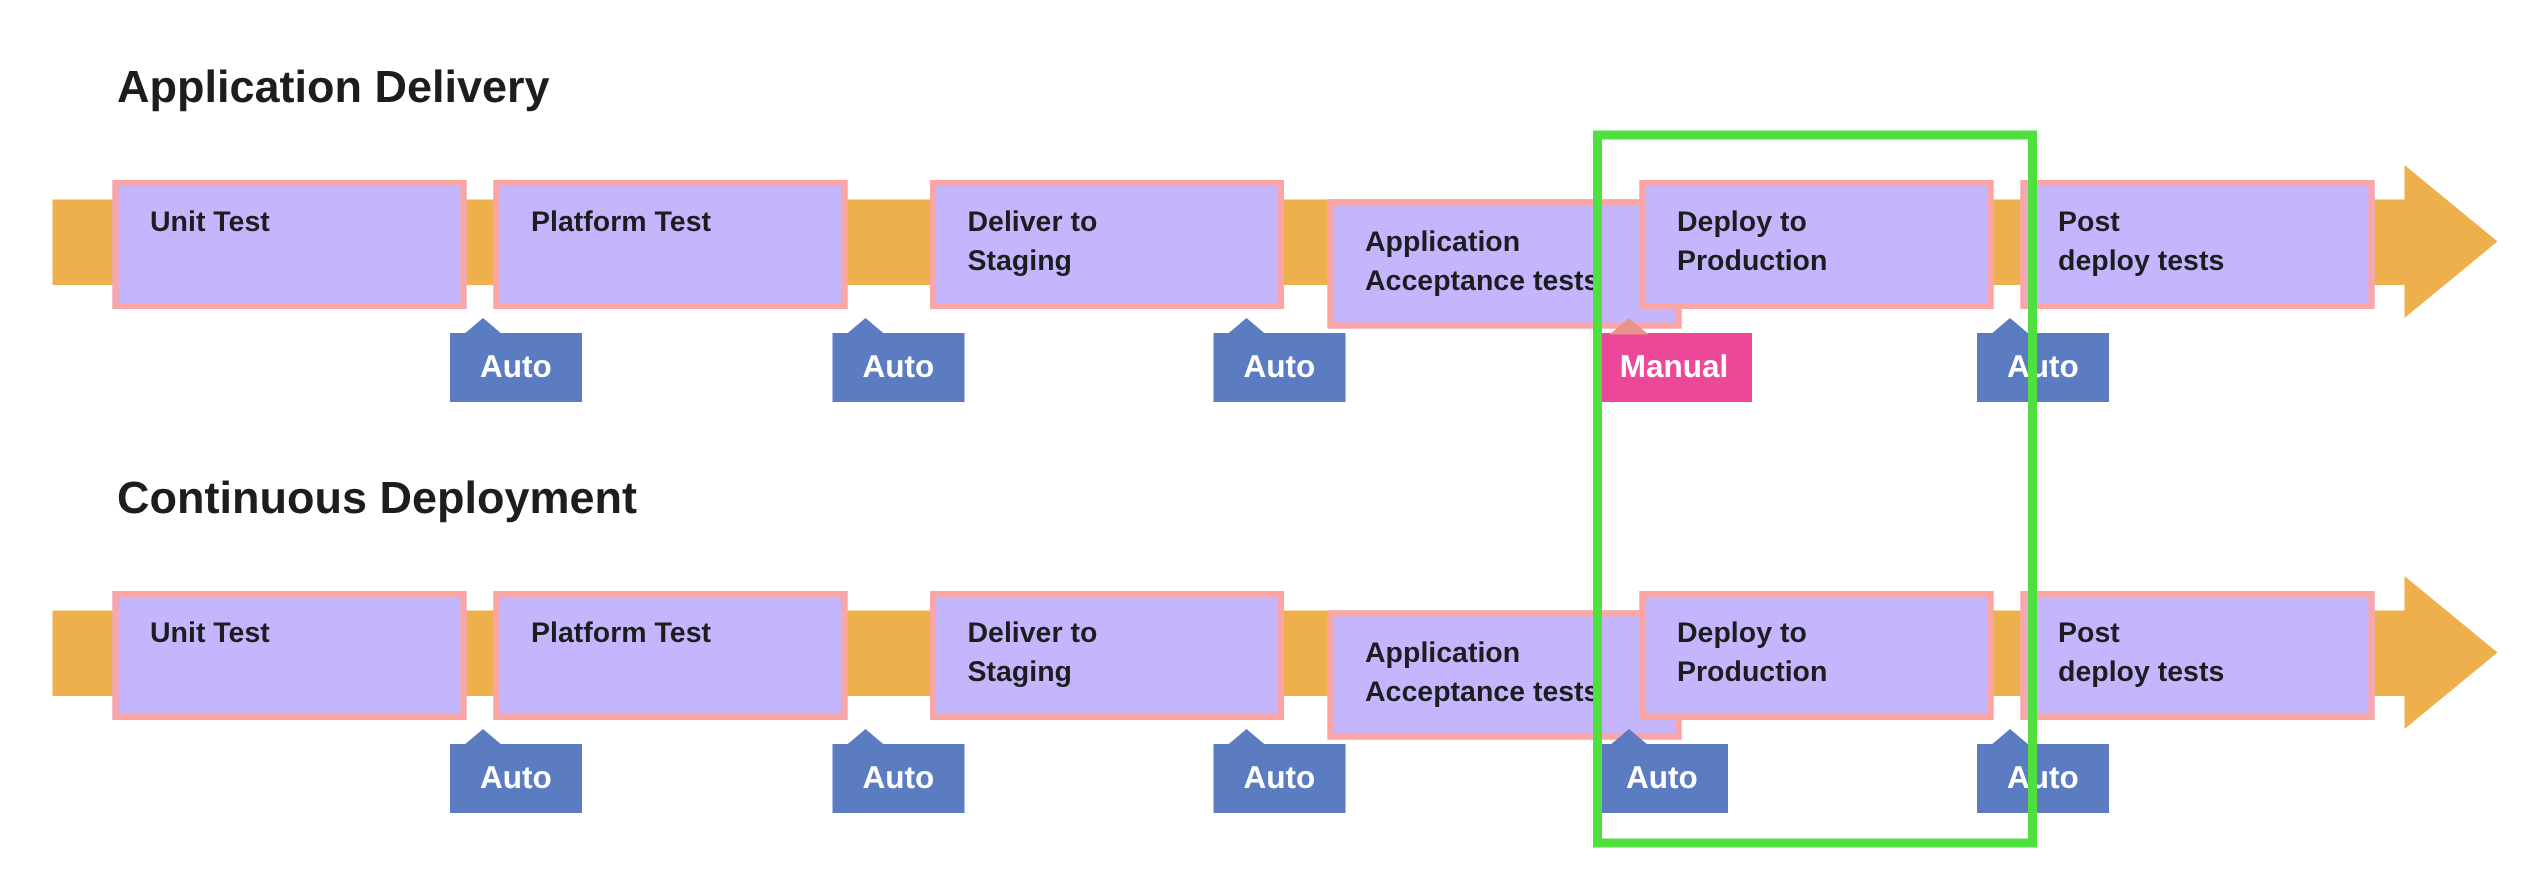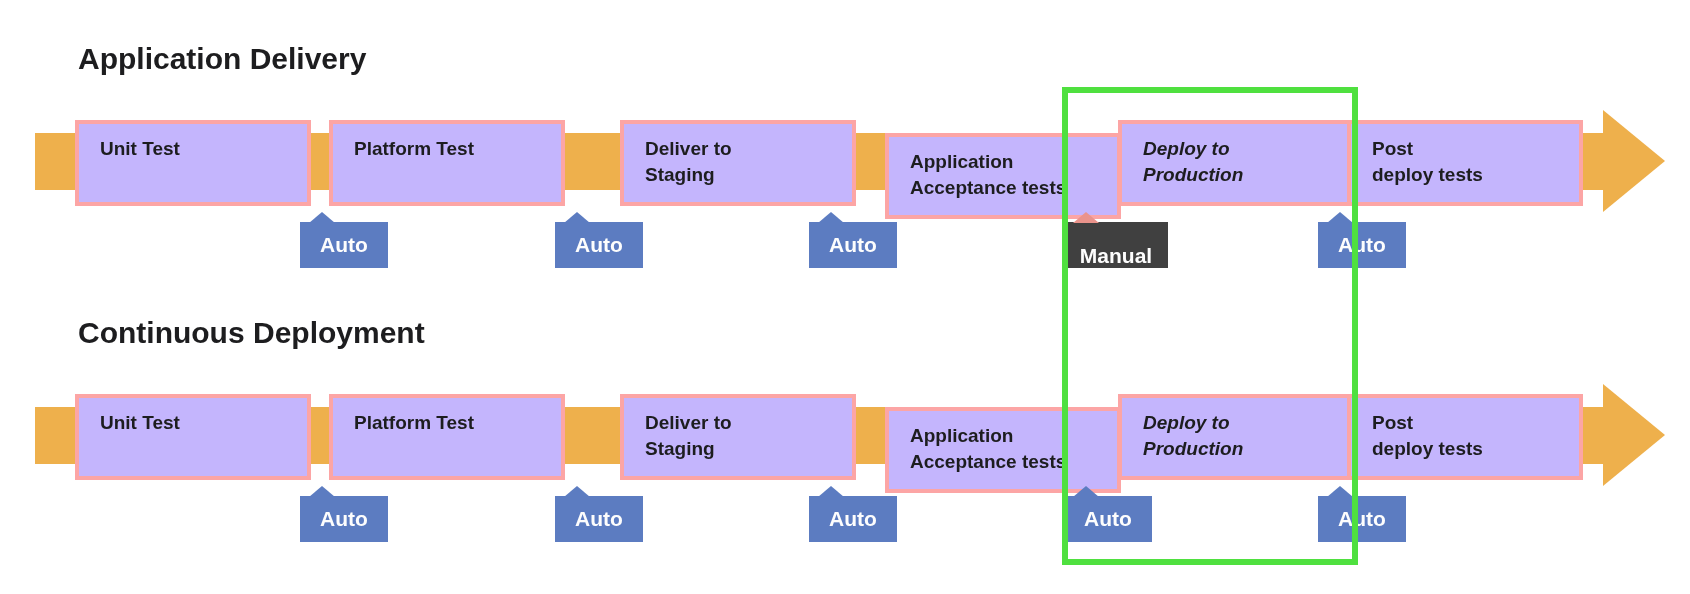--- a/index.html
+++ b/index.html
@@ -71,21 +71,21 @@
     font-size: 19px;
     line-height: 26px;
     font-weight: 700;
     color: #1d1d1f;
     white-space: pre-line;
   }
   .s1 { left: 75px; }
   .s2 { left: 329px; }
   .s3 { left: 584px; margin-left: 36px; }
   .s4 { left: 885px; margin-top: 13px; }
-  .s5 { left: 1118px; font-style: italic; }
+  .s5 { left: 1093px; }
   .s6 { left: 1347px; }
 
   
   .gate {
     position: absolute;
     top: 180px;
     height: 46px;
     width: 88px;
     display: flex;
     align-items: center;
@@ -100,21 +100,21 @@
     position: absolute;
     top: -10px;
     left: 9px;
     width: 0;
     height: 0;
     border-left: 13px solid transparent;
     border-right: 13px solid transparent;
     border-bottom: 11px solid #5C7CC1;
   }
   .gate.auto   { background: #5C7CC1; }
-  .gate.manual { background: #404040; width: 104px; align-items: flex-end; }
+  .gate.manual { background: #ec4899; width: 104px; }
   .gate.manual::before { border-bottom-color: #EA938B; }
   .g1 { left: 300px; }
   .g2 { left: 555px; }
   .g3 { left: 809px; }
   .g4 { left: 1064px; }
   .g5 { left: 1318px; }
 
   
   .highlight-rect {
     position: absolute;

